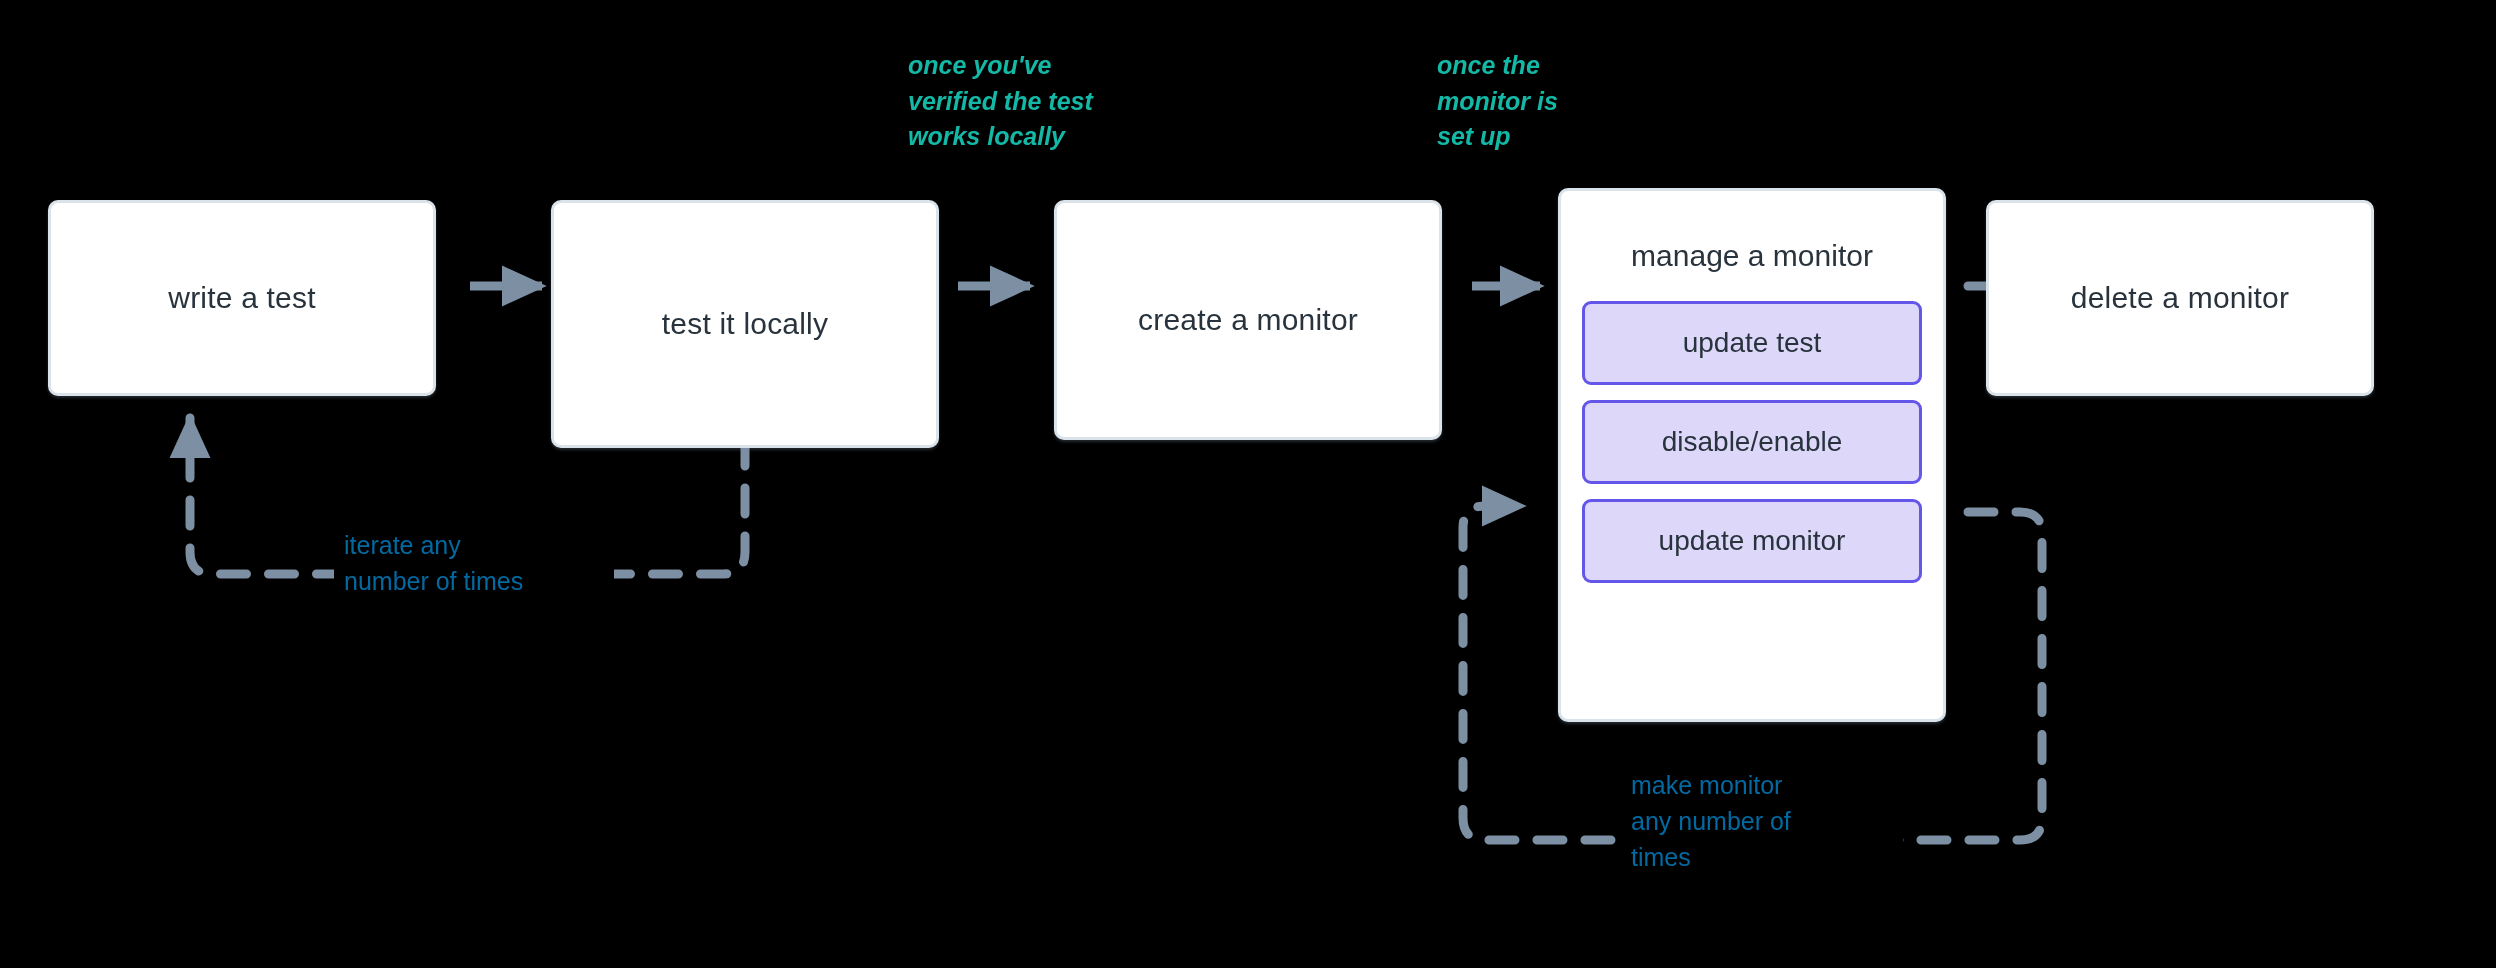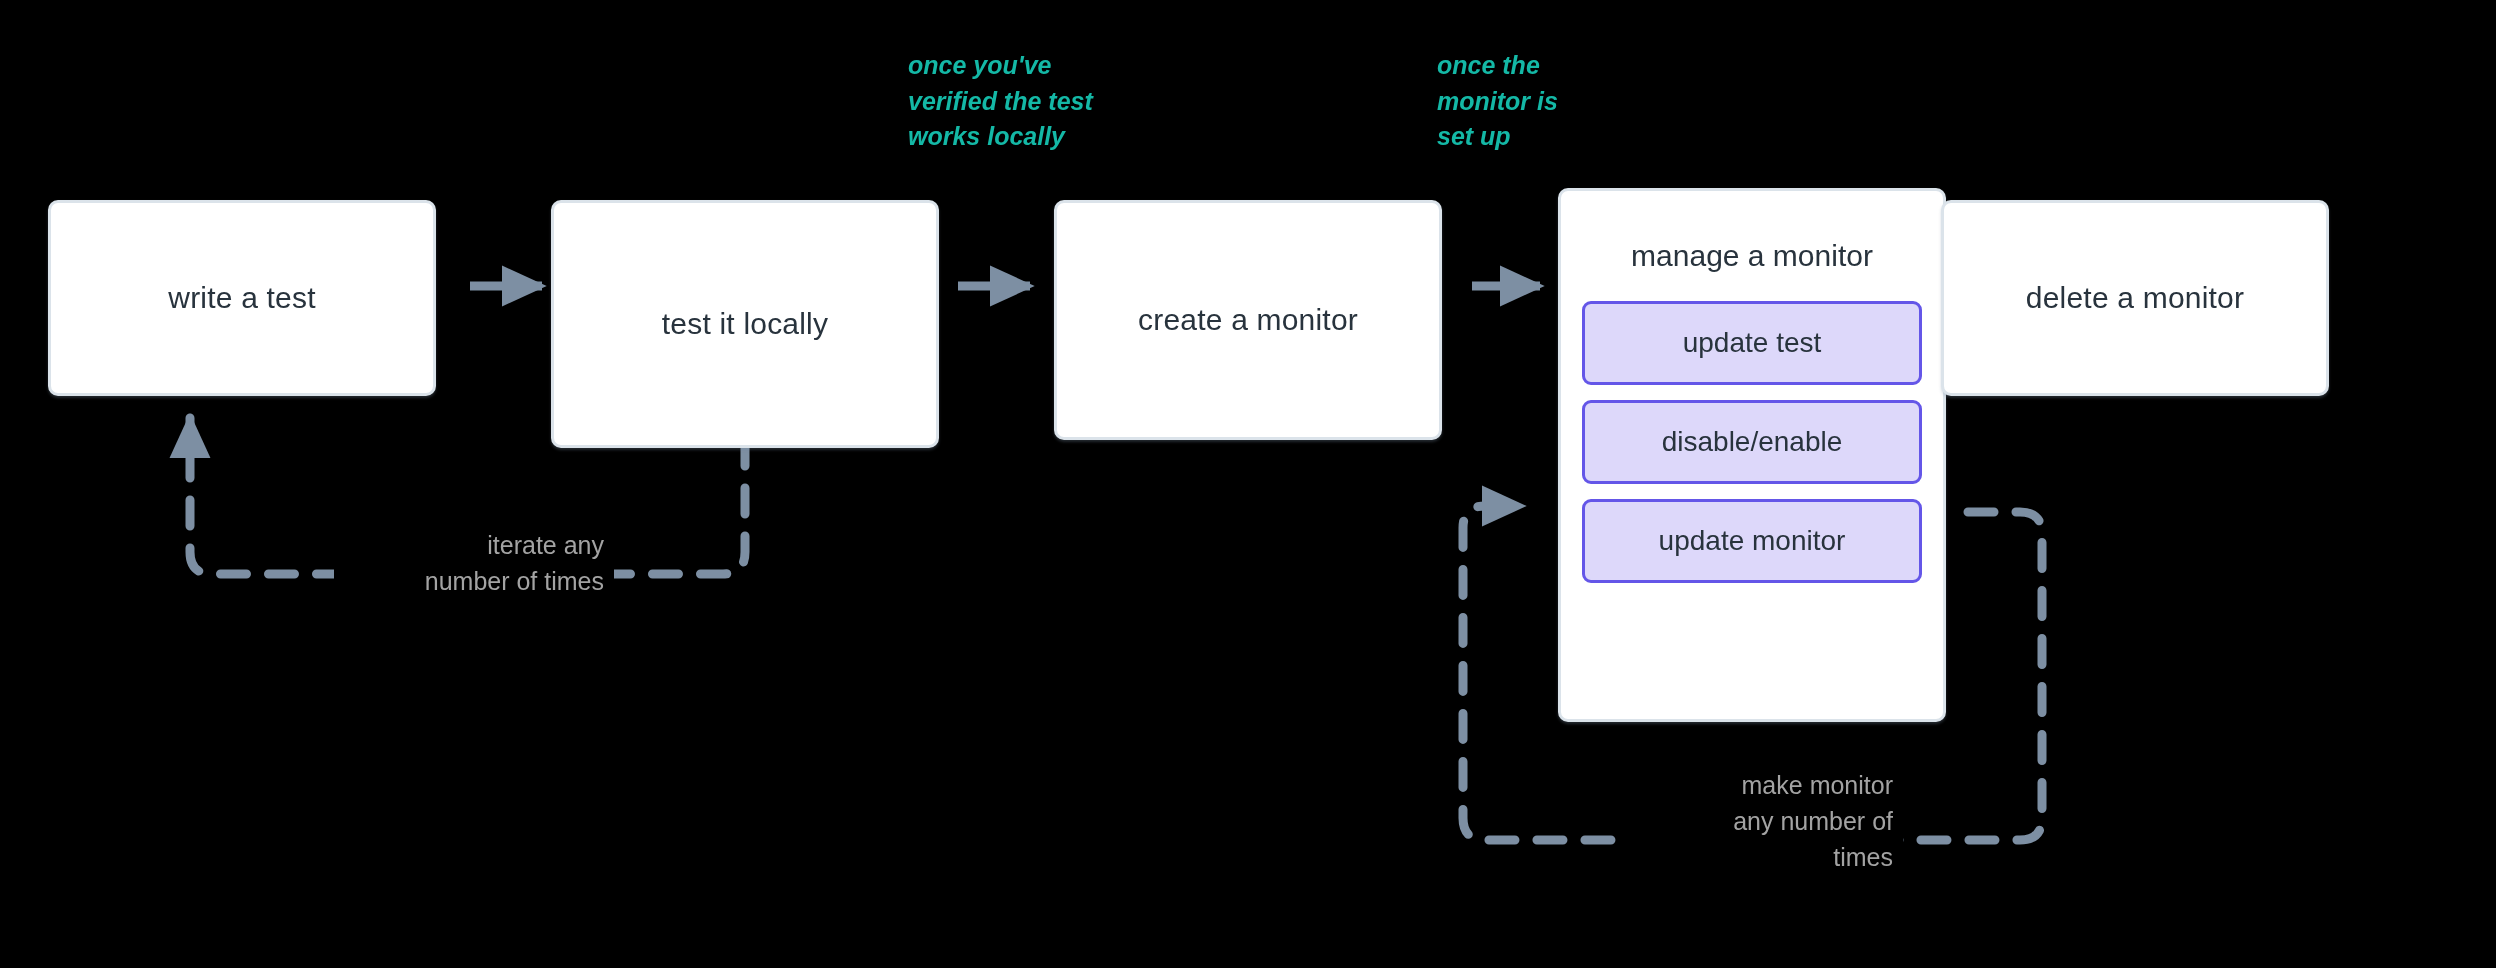--- a/index.html
+++ b/index.html
@@ -93,23 +93,23 @@
     font-size: 25px;
     font-style: italic;
     font-weight: bold;
     color: #14b8a6;
     line-height: 1.42;
     white-space: pre-line;
   }
   .edge-label {
     position: absolute;
     font-size: 25px;
-    color: #a3a3a3;
+    color: #0369a1;
     line-height: 1.43;
-    text-align: right;
+    text-align: left;
     white-space: pre-line;
     background: #000000;
     padding: 0 10px;
   }
 </style>
 </head>
 <body>
 
 <div id="canvas">
 
@@ -165,21 +165,21 @@
       </div>
       <div class="sub-node">
         <span class="sub-label">disable/enable</span>
       </div>
       <div class="sub-node">
         <span class="sub-label">update monitor</span>
       </div>
     </div>
   </div>
 
-  <div class="node" style="left:1941px; top:188px; width:388px; height:196px;border-radius:10px;">
+  <div class="node" style="left:1986px; top:188px; width:388px; height:196px;border-radius:10px;">
     <span class="node-label">delete a monitor</span>
   </div>
 
   <div class="annot" style="left:908px; top:48px;">once you've
 verified the test
 works locally</div>
 
   <div class="annot" style="left:1437px; top:48px;">once the
 monitor is
 set up</div>

